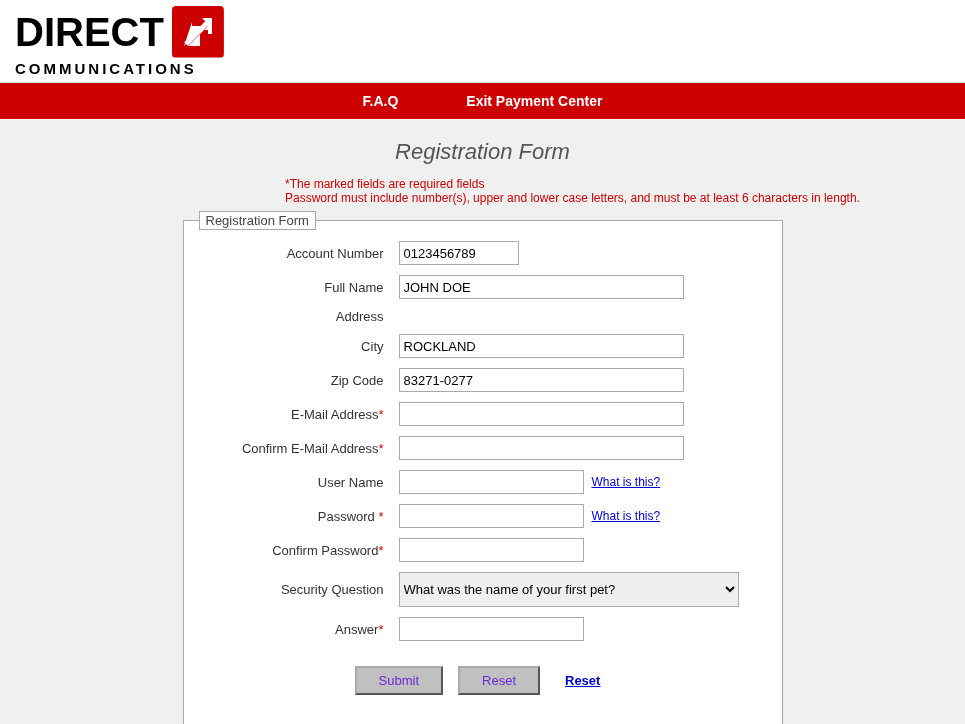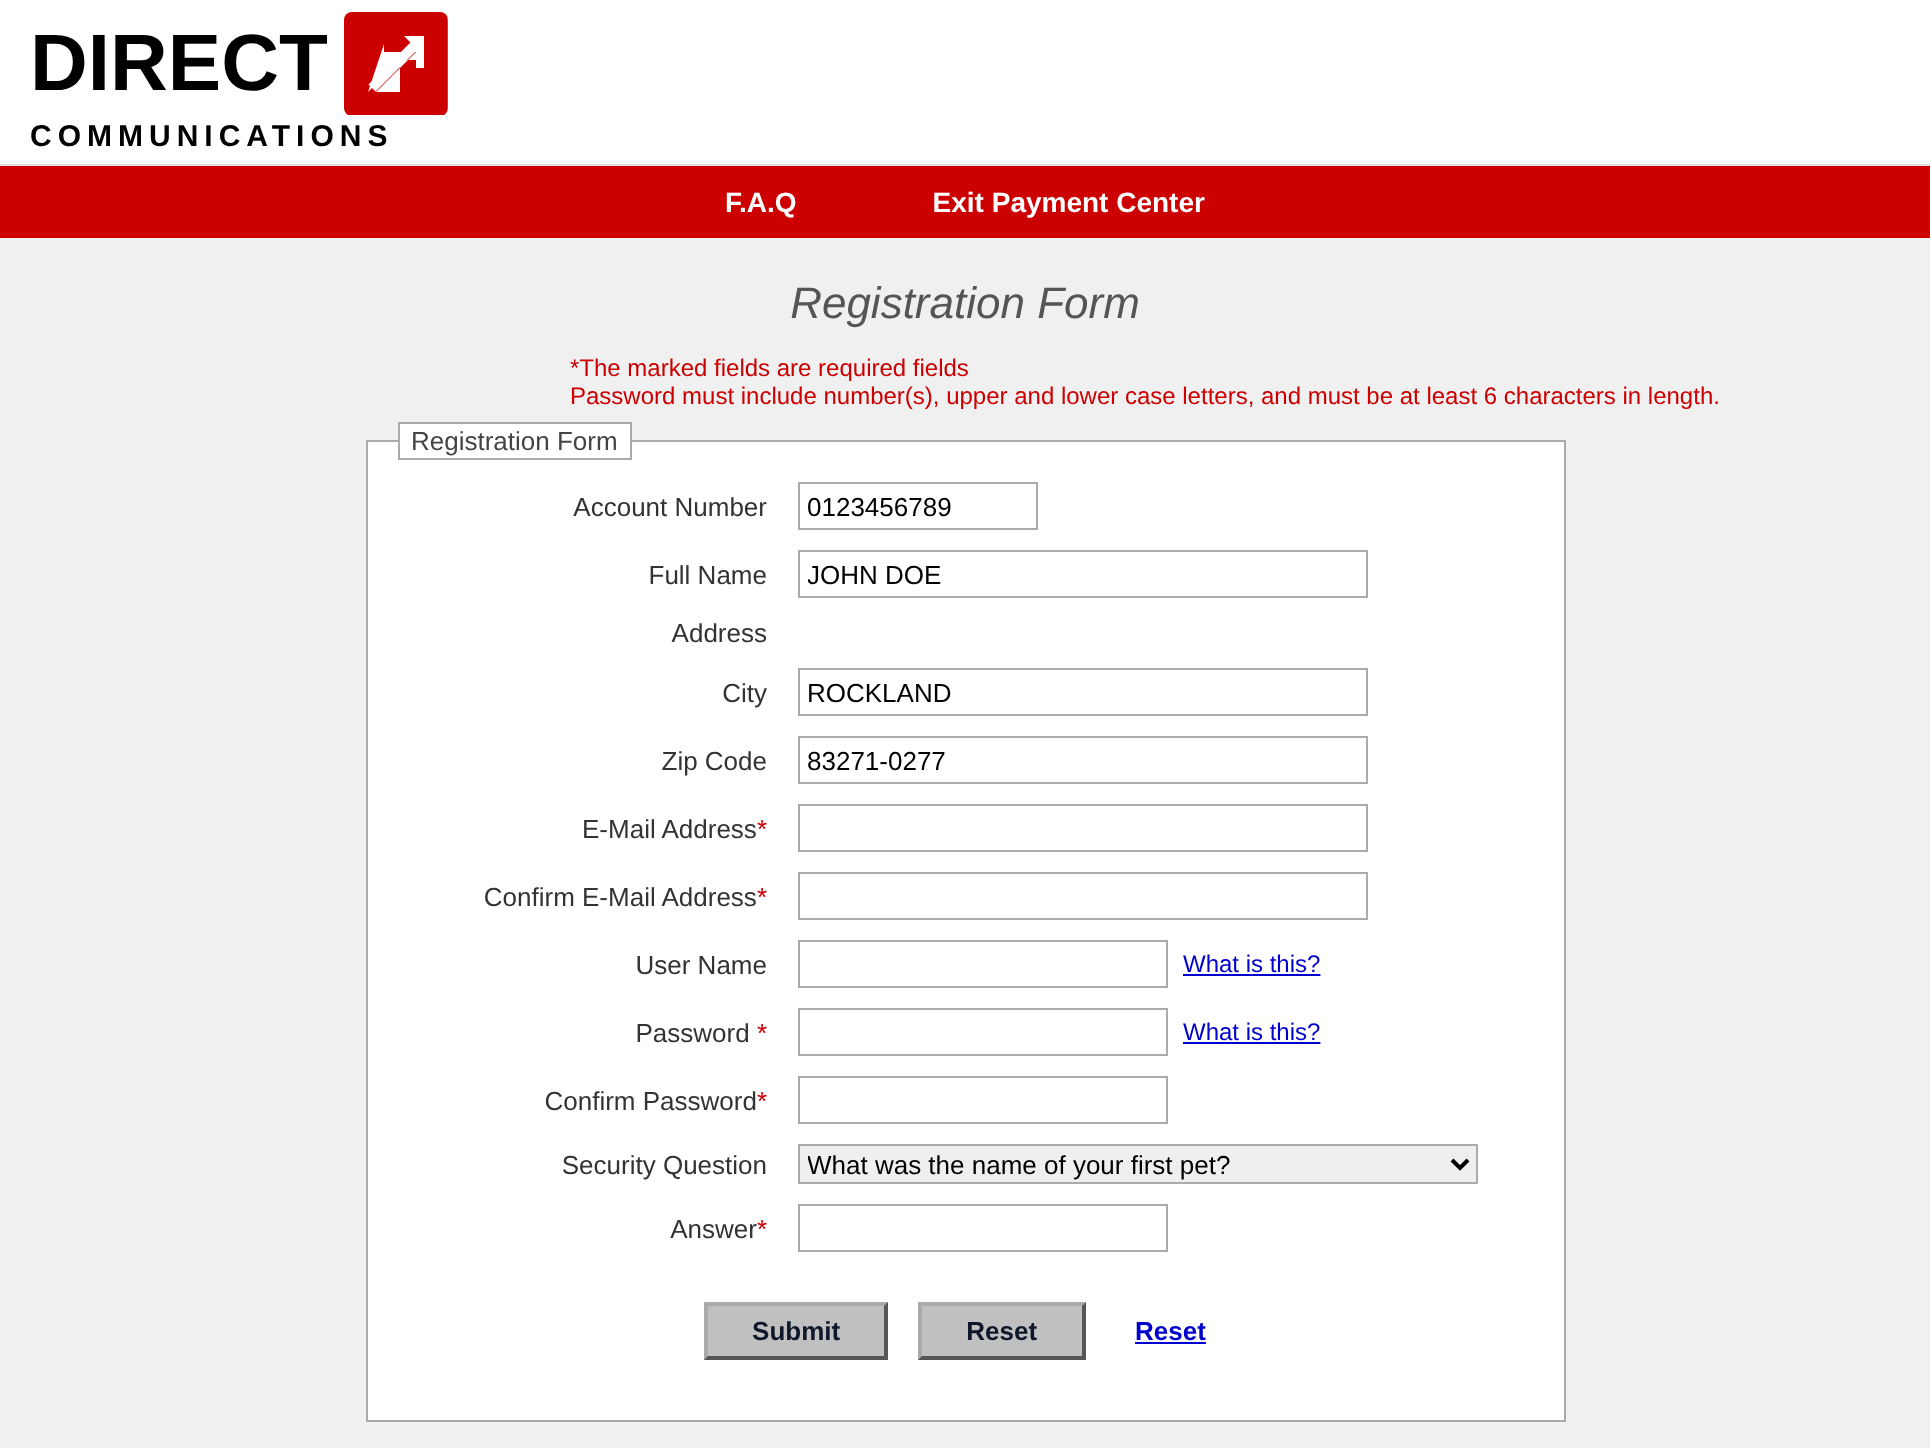--- a/index.html
+++ b/index.html
@@ -149,41 +149,41 @@
       font-size: 12px;
       margin-left: 8px;
       text-decoration: underline;
       cursor: pointer;
       white-space: nowrap;
       text-align: right;
     }
 
     .security-select {
       width: 340px;
-      height: 20px;
+      height: 35px;
       font-size: 13px;
       border: 1px solid #aaa;
     }
 
     
     #buttons-row {
       display: flex;
       justify-content: center;
       gap: 15px;
       margin-top: 25px;
     }
 
     .btn-submit, .btn-reset {
       background: #c0c0c0;
       border: 2px outset #aaa;
       padding: 5px 22px;
       font-size: 13px;
-      font-weight: bold;
+      font-weight: normal;
       cursor: pointer;
-      color: #0f172a;
+      color: #6d28d9;
     }
 
     .btn-cancel {
       background: transparent;
       border: none;
       color: #0000cc;
       font-size: 13px;
       font-weight: bold;
       cursor: pointer;
       text-decoration: underline;

